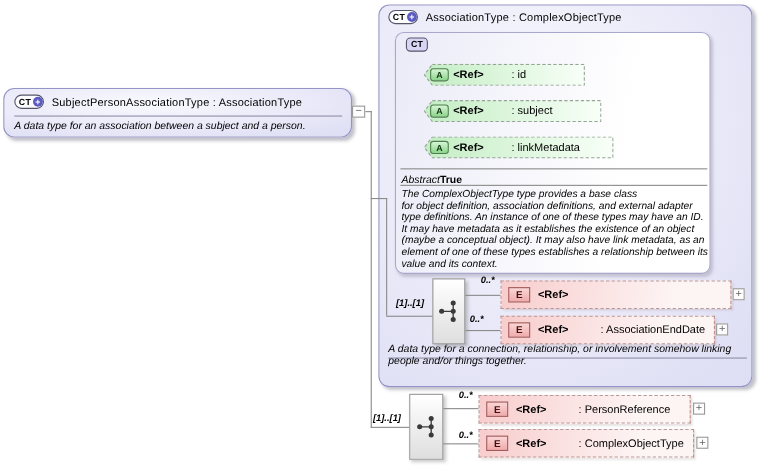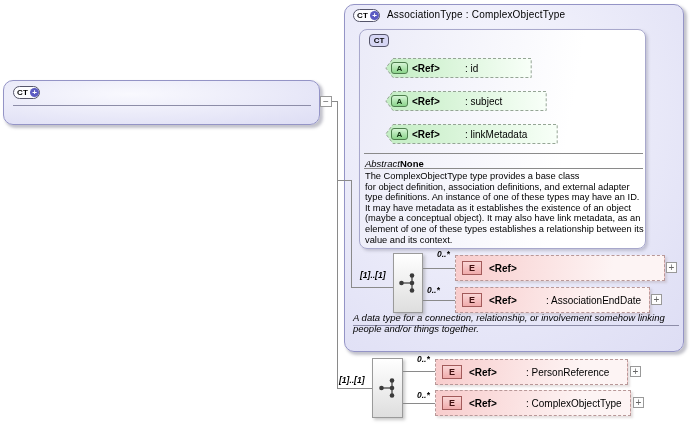--- a/index.html
+++ b/index.html
@@ -7,21 +7,21 @@
 
   .box{position:absolute;border:1px solid #9494c6;border-radius:10px;
        box-shadow:2.5px 2.5px 3px rgba(120,120,140,.45);box-sizing:border-box;}
   .lav{background:radial-gradient(ellipse 130% 140% at 40% 30%,#f9f9fe 0%,#e2e2f6 55%,#d2d2ef 100%);}
   .left-box{left:3px;top:80px;width:317px;height:45px;}
   .assoc-box{left:344px;top:4px;width:340px;height:348px;}
   .inner-box{position:absolute;left:14px;top:24px;width:287px;height:220px;border:1px solid #a8a8cc;
        border-radius:8px;background:linear-gradient(100deg,#ebebf8 0%,#ffffff 70%);
        box-shadow:2px 2px 3px rgba(120,120,140,.35);box-sizing:border-box;}
 
-  .hdr{display:flex;align-items:flex-start;padding:5px 0 0 9px;}
+  .hdr{display:flex;align-items:flex-end;padding:5px 0 0 9px;}
   .assoc-box>.hdr{padding:4px 0 0 8px;}
   .inner-box>.hdr{padding:4px 0 0 9px;}
   .title{font-weight:normal;font-size:10px;margin-left:7px;letter-spacing:.2px;white-space:nowrap;}
 
   .ct-icon{position:relative;width:27px;height:13px;border:1.4px solid #55556a;border-radius:7px;
        background:#fcfcff;display:flex;align-items:center;flex:0 0 auto;box-sizing:border-box;}
   .ct-txt{font-size:8px;font-weight:bold;margin-left:3px;letter-spacing:.3px;}
   .plus-dot{position:absolute;right:0px;top:0.5px;width:9px;height:9px;border-radius:50%;
        background:#5b5bc2;color:#fff;font-size:8px;line-height:9px;text-align:center;font-weight:bold;}
   .ct-plain{width:20px;height:13px;border:1.4px solid #55556a;border-radius:4px;background:#d6d6f4;
@@ -53,21 +53,21 @@
        line-height:9px;text-align:center;color:#666;box-sizing:border-box;z-index:2;}
   .collapse{width:12px;}
 
   .card{position:absolute;font-style:italic;font-weight:bold;font-size:8.5px;}
   .occ{position:absolute;font-style:italic;font-weight:bold;font-size:8.5px;}
   .line{position:absolute;background:#8a8a8a;z-index:1;}
 
   .abstract-row{position:absolute;display:flex;font-size:9.5px;}
   .abs-label{font-style:italic;width:35px;}
   .abs-value{font-weight:bold;}
-  .para{position:absolute;font-size:9.3px;line-height:10.6px;white-space:pre-line;}
+  .para{position:absolute;font-style:italic;font-size:9.3px;line-height:10.6px;white-space:pre-line;}
 </style>
 </head>
 <body>
 
 <svg width="0" height="0" style="position:absolute">
   <defs>
     <linearGradient id="gradGreen" x1="0" y1="0" x2="1" y2="0">
       <stop offset="0" stop-color="#c3edc3"></stop>
         <stop offset="1" stop-color="#f8fff8"></stop>
     </linearGradient>
@@ -86,22 +86,24 @@
   <div class="line" style="left:423px;top:300px;width:32px;height:1px"></div>
   <div class="line" style="left:403px;top:371px;width:32px;height:1px"></div>
   <div class="line" style="left:403px;top:403px;width:32px;height:1px"></div>
 
   <div class="box lav left-box">
     <div class="hdr">
       <span class="ct-icon">
         <span class="ct-txt">CT</span>
         <span class="plus-dot">+</span>
       </span>
+      <span class="title">SubjectPersonAssociationType : AssociationType</span>
     </div>
     <div class="sep" style="left:9px;right:8px;top:24px"></div>
+    <div class="desc" style="left:9px;top:28px;width:300px">A data type for an association between a subject and a person.</div>
   </div>
   <div class="pm collapse" style="left:320px;top:96px">−</div>
 
   <div class="box lav assoc-box">
     <div class="hdr">
       <span class="ct-icon">
         <span class="ct-txt">CT</span>
         <span class="plus-dot">+</span>
       </span>
       <span class="title">AssociationType : ComplexObjectType</span>
@@ -139,21 +141,21 @@
         <div class="attr-content">
           <span class="a-icon">A</span>
           <span class="ref">&lt;Ref&gt;</span>
           <span class="attr-name">: linkMetadata</span>
         </div>
       </div>
 
       <div class="sep" style="left:4px;top:123px;width:279px;background:#8a8a8a"></div>
       <div class="abstract-row" style="left:5px;top:128px">
         <span class="abs-label">Abstract</span>
-        <span class="abs-value">None</span>
+        <span class="abs-value">True</span>
       </div>
       <div class="sep" style="left:4px;top:138px;width:279px;background:#8a8a8a"></div>
       <div class="para" style="left:5px;top:141px;width:279px">The ComplexObjectType type provides a base class
 for object definition, association definitions, and external adapter
 type definitions. An instance of one of these types may have an ID.
 It may have metadata as it establishes the existence of an object
 (maybe a conceptual object). It may also have link metadata, as an
 element of one of these types establishes a relationship between its
 value and its context.</div>
     </div>

